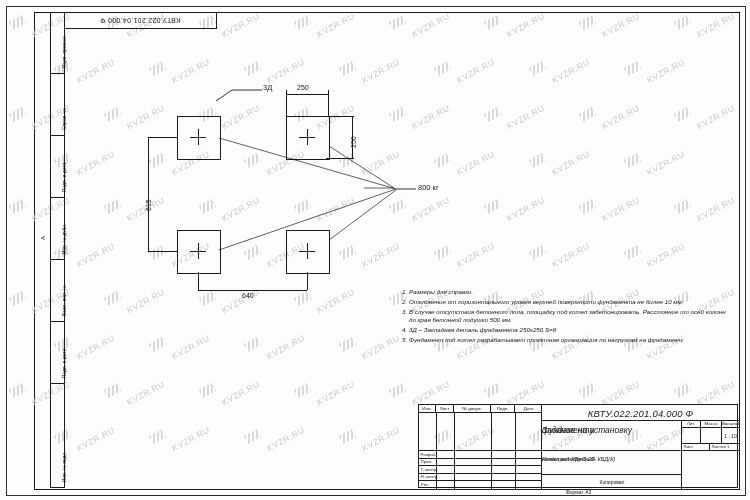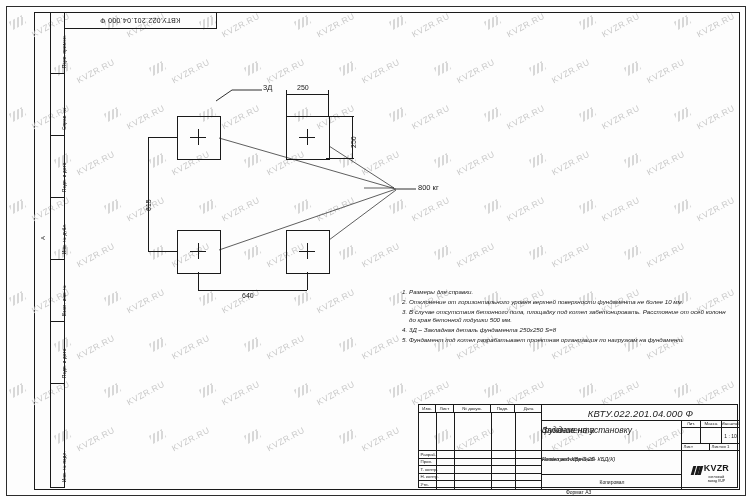--- a/index.html
+++ b/index.html
@@ -377,30 +377,16 @@
       <div class="prod" style="left:0;top:5px;width:140px;">
         <div>Котел водогрейный</div>
         <div>Heatexpert-КВр-0,25- КБД(К)</div>
       </div>
     </div>
 
     <div class="br" style="left:123px;top:70px;width:140px;height:14px;">
       <div class="t5 ctr" style="left:0;top:0;width:140px;height:14px;">Копировал</div>
     </div>
 
-    <div style="left:263px;top:46px;width:57px;height:38px;" class="ctr">
-      <div class="logo">
-        <span class="mark">
-            <i></i>
-            <i></i>
-            <i></i>
-          </span>
-        <span>
-          <span class="txt">KVZR</span>
-          <span class="sub" style="display:block">котловый</span>
-          <span class="sub" style="display:block">завод КЧР</span>
-        </span>
-      </div>
-    </div>
   </div>
 
   <div class="fmt">Формат А3</div>
 </div>
 
 </body></html>

